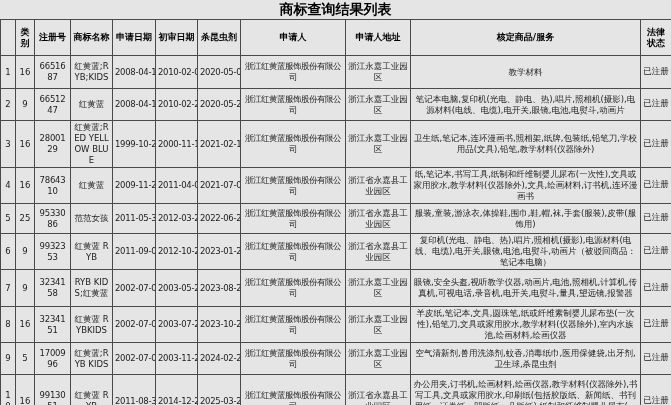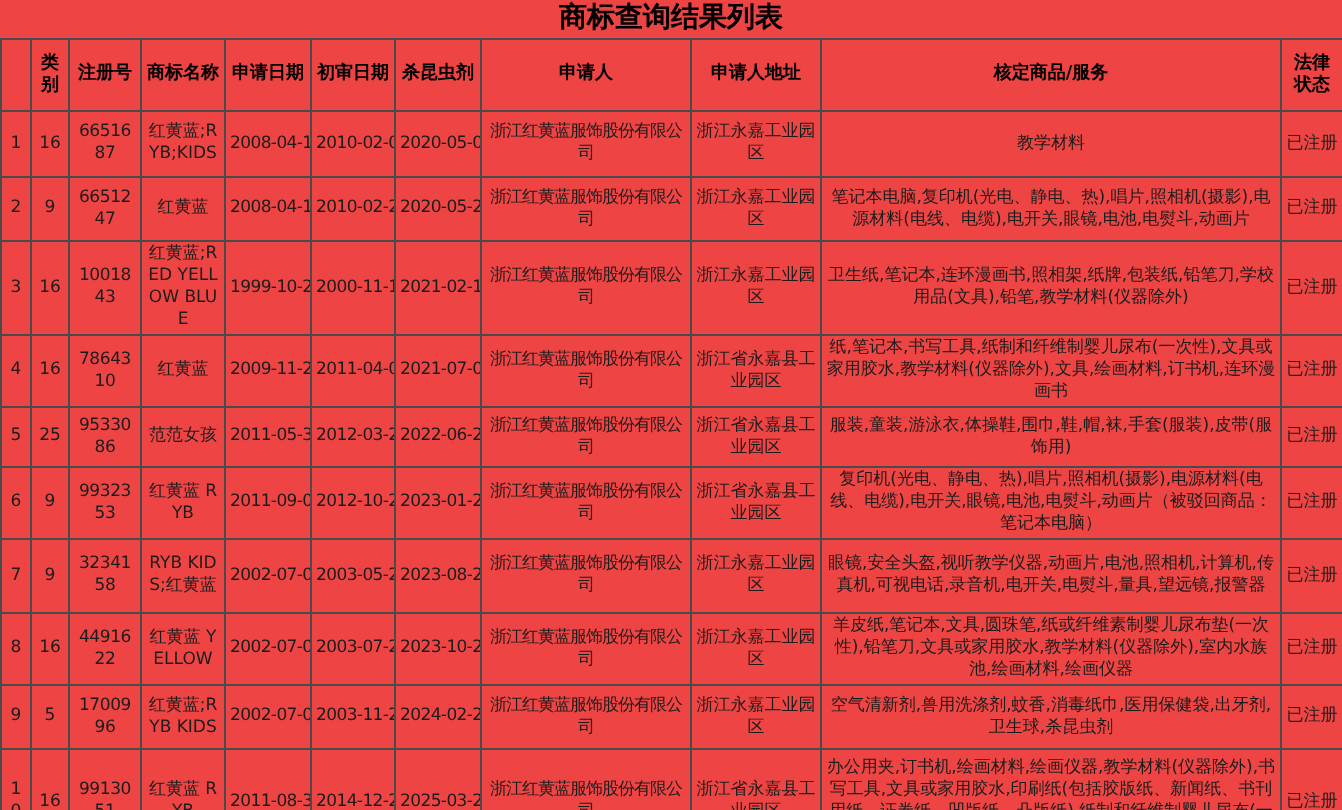--- a/index.html
+++ b/index.html
@@ -3,21 +3,21 @@
 <meta charset="utf-8">
 <style>
   * { margin: 0; padding: 0; box-sizing: border-box; }
   html, body { background: #ffffff; }
   body {
     width: 671px; height: 405px;
     font-family: "DejaVu Sans", "Liberation Sans", sans-serif;
     color: #1c1c1c;
     overflow: hidden;
   }
-  .page { width: 671px; height: 405px; background: #ef4444; }
+  .page { width: 671px; height: 405px; background: #e5e5e5; }
   .title {
     text-align: center;
     font-weight: bold;
     font-size: 14px;
     line-height: 19px;
     color: #000;
     font-family: "DejaVu Sans", sans-serif;
   }
   table.results {
     width: 671px;
@@ -111,21 +111,21 @@
           <td class="c-date">2010-02-20</td>
           <td class="c-date">2020-05-20</td>
           <td class="c-applicant">浙江红黄蓝服饰股份有限公司</td>
           <td class="c-address">浙江永嘉工业园区</td>
           <td class="c-goods">笔记本电脑,复印机(光电、静电、热),唱片,照相机(摄影),电源材料(电线、电缆),电开关,眼镜,电池,电熨斗,动画片</td>
           <td class="c-status">已注册</td>
         </tr>
         <tr style="height: 33px;">
           <td class="c-index">3</td>
           <td class="c-class">16</td>
-          <td class="c-reg">1001843</td>
+          <td class="c-reg">2800129</td>
           <td class="c-name">红黄蓝;RED YELLOW BLUE</td>
           <td class="c-date">1999-10-20</td>
           <td class="c-date">2000-11-14</td>
           <td class="c-date">2021-02-13</td>
           <td class="c-applicant">浙江红黄蓝服饰股份有限公司</td>
           <td class="c-address">浙江永嘉工业园区</td>
           <td class="c-goods">卫生纸,笔记本,连环漫画书,照相架,纸牌,包装纸,铅笔刀,学校用品(文具),铅笔,教学材料(仪器除外)</td>
           <td class="c-status">已注册</td>
         </tr>
         <tr style="height: 33px;">
@@ -176,22 +176,22 @@
           <td class="c-date">2003-05-28</td>
           <td class="c-date">2023-08-27</td>
           <td class="c-applicant">浙江红黄蓝服饰股份有限公司</td>
           <td class="c-address">浙江永嘉工业园区</td>
           <td class="c-goods">眼镜,安全头盔,视听教学仪器,动画片,电池,照相机,计算机,传真机,可视电话,录音机,电开关,电熨斗,量具,望远镜,报警器</td>
           <td class="c-status">已注册</td>
         </tr>
         <tr style="height: 35px;">
           <td class="c-index">8</td>
           <td class="c-class">16</td>
-          <td class="c-reg">4491622</td>
-          <td class="c-name">红黄蓝 YELLOW</td>
+          <td class="c-reg">3234151</td>
+          <td class="c-name">红黄蓝 RYBKIDS</td>
           <td class="c-date">2002-07-08</td>
           <td class="c-date">2003-07-21</td>
           <td class="c-date">2023-10-20</td>
           <td class="c-applicant">浙江红黄蓝服饰股份有限公司</td>
           <td class="c-address">浙江永嘉工业园区</td>
           <td class="c-goods">羊皮纸,笔记本,文具,圆珠笔,纸或纤维素制婴儿尿布垫(一次性),铅笔刀,文具或家用胶水,教学材料(仪器除外),室内水族池,绘画材料,绘画仪器</td>
           <td class="c-status">已注册</td>
         </tr>
         <tr style="height: 32px;">
           <td class="c-index">9</td>

